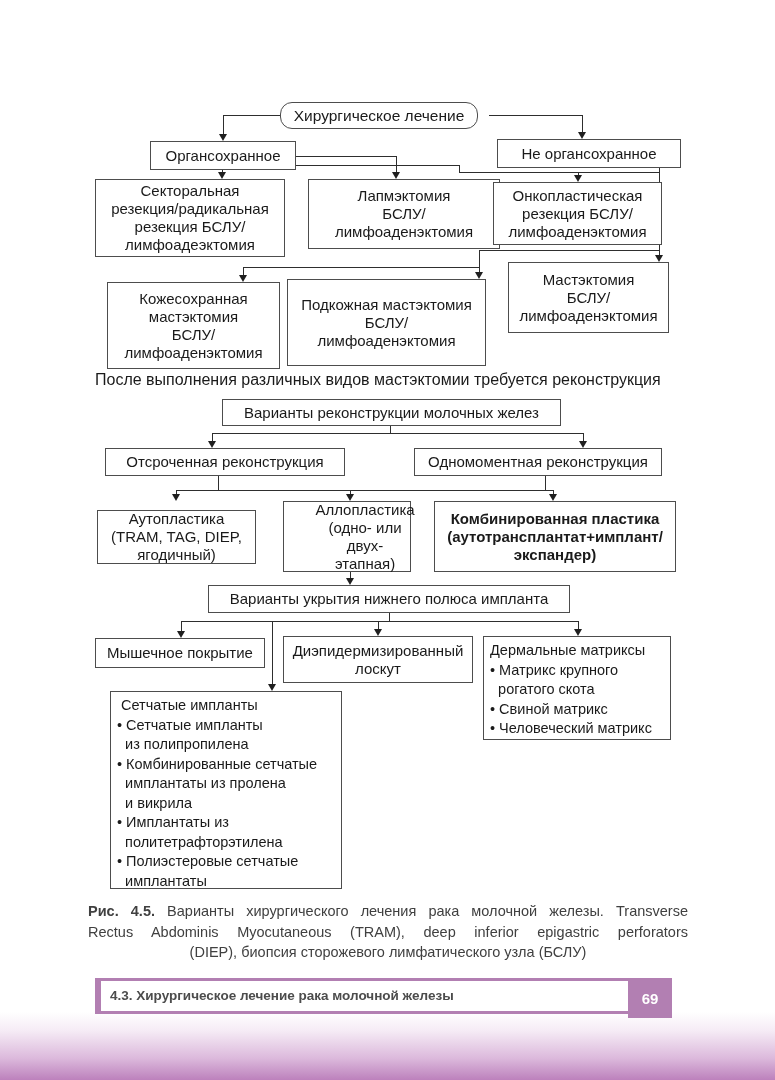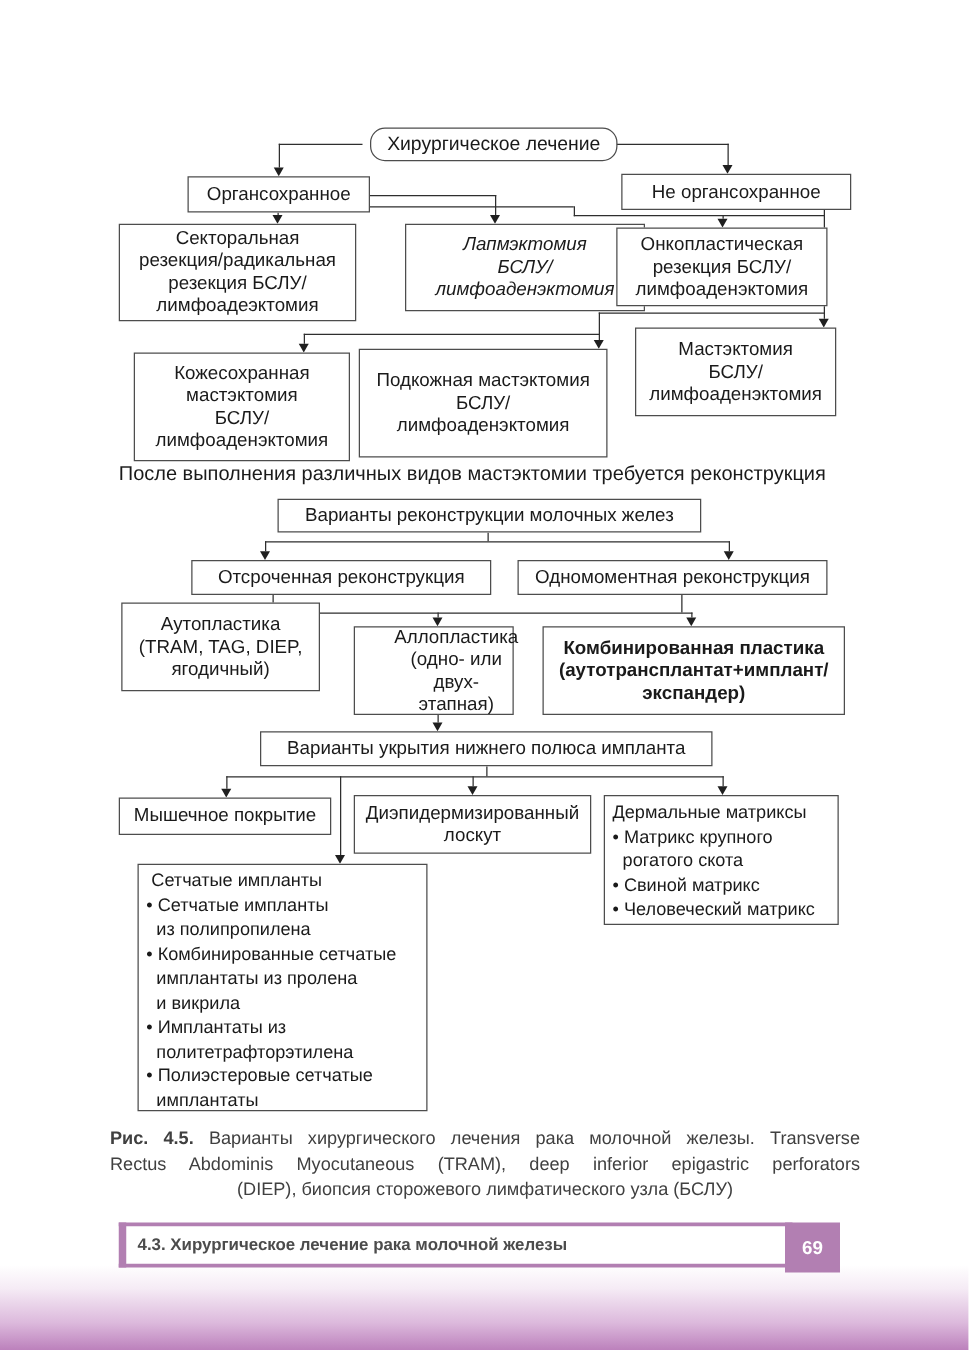--- a/index.html
+++ b/index.html
@@ -80,53 +80,53 @@
       <div class="arr" style="left: 172px; top: 494px;"></div>
       <div class="arr" style="left: 346px; top: 494px;"></div>
       <div class="arr" style="left: 549px; top: 494px;"></div>
       <div class="arr" style="left: 346px; top: 578px;"></div>
       <div class="arr" style="left: 177px; top: 631px;"></div>
       <div class="arr" style="left: 374px; top: 629px;"></div>
       <div class="arr" style="left: 574px; top: 629px;"></div>
       <div class="arr" style="left: 268px; top: 684px;"></div>
     </div>
 
-  <div class="box" style="left:296px;top:102px;width:198px;height:27px;font-size:15.5px;border-radius:12px;">Хирургическое лечение</div>
+  <div class="box" style="left:280px;top:102px;width:198px;height:27px;font-size:15.5px;border-radius:12px;">Хирургическое лечение</div>
   <div class="box" style="left:150px;top:141px;width:146px;height:29px;">Органсохранное</div>
   <div class="box" style="left:497px;top:139px;width:184px;height:29px;">Не органсохранное</div>
 
   <div class="box" style="left:95px;top:179px;width:190px;height:78px;">Секторальная
 резекция/радикальная
 резекция БСЛУ/
 лимфоадеэктомия</div>
-  <div class="box" style="left:324px;top:179px;width:192px;height:70px;font-style:italic;">Лапмэктомия
+  <div class="box" style="left:308px;top:179px;width:192px;height:70px;">Лапмэктомия
 БСЛУ/
 лимфоаденэктомия</div>
   <div class="box" style="left:493px;top:182px;width:169px;height:63px;">Онкопластическая
 резекция БСЛУ/
 лимфоаденэктомия</div>
 
   <div class="box" style="left:107px;top:282px;width:173px;height:87px;">Кожесохранная
 мастэктомия
 БСЛУ/
 лимфоаденэктомия</div>
   <div class="box" style="left:287px;top:279px;width:199px;height:87px;">Подкожная мастэктомия
 БСЛУ/
 лимфоаденэктомия</div>
   <div class="box" style="left:508px;top:262px;width:161px;height:71px;">Мастэктомия
 БСЛУ/
 лимфоаденэктомия</div>
 
   <div class="sentence">После выполнения различных видов мастэктомии требуется реконструкция</div>
 
   <div class="box" style="left:222px;top:399px;width:339px;height:27px;">Варианты реконструкции молочных желез</div>
-  <div class="box" style="left:105px;top:448px;width:240px;height:28px;margin-left:48px;">Отсроченная реконструкция</div>
+  <div class="box" style="left:105px;top:448px;width:240px;height:28px;">Отсроченная реконструкция</div>
   <div class="box" style="left:414px;top:448px;width:248px;height:28px;">Одномоментная реконструкция</div>
 
-  <div class="box" style="left:97px;top:482px;width:159px;height:71px;">Аутопластика
+  <div class="box" style="left:97px;top:510px;width:159px;height:54px;">Аутопластика
 (TRAM, TAG, DIEP,
 ягодичный)</div>
   <div class="box" style="left:283px;top:501px;width:128px;height:71px;padding-left:36px;">Аллопластика
 (одно- или двух-
 этапная)</div>
   <div class="box" style="left:434px;top:501px;width:242px;height:71px;font-weight:bold;">Комбинированная пластика
 (аутотрансплантат+имплант/
 экспандер)</div>
 
   <div class="box" style="left:208px;top:585px;width:362px;height:28px;">Варианты укрытия нижнего полюса импланта</div>

